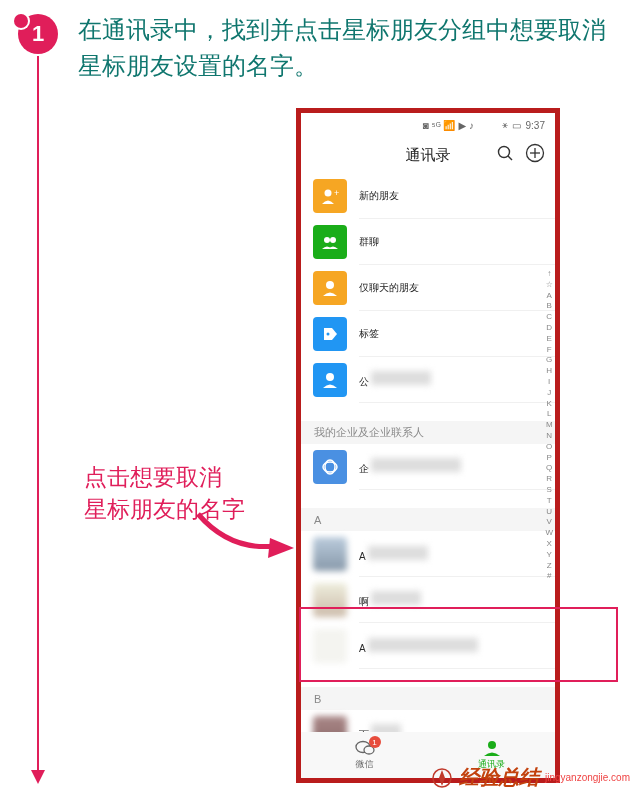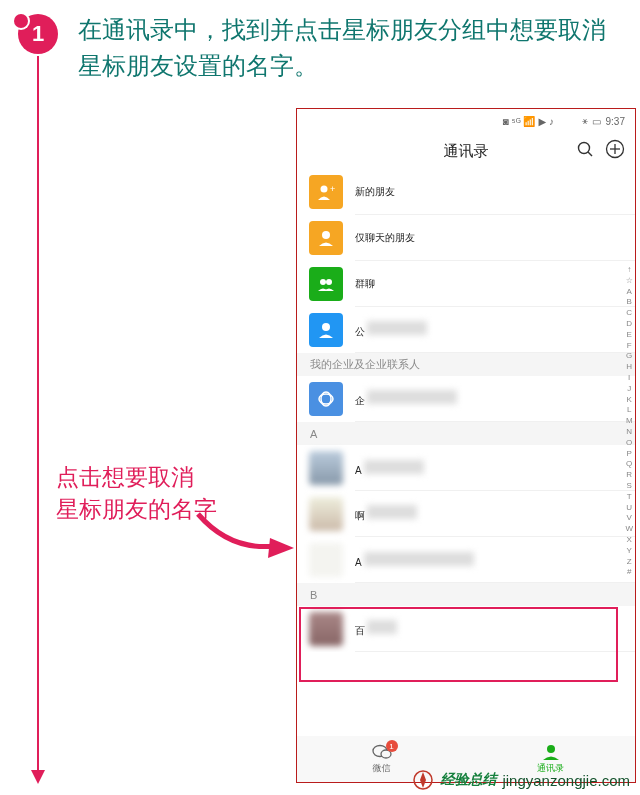--- a/index.html
+++ b/index.html
@@ -3,46 +3,46 @@
 <meta charset="utf-8">
 <style>
   * { margin: 0; padding: 0; box-sizing: border-box; }
   body { font-family: "PingFang SC", "Microsoft YaHei", sans-serif; background: #fff; width: 640px; height: 795px; position: relative; overflow: hidden; }
   .step-badge { position: absolute; left: 18px; top: 14px; width: 40px; height: 40px; background: #e01e5a; border-radius: 50%; display: flex; align-items: center; justify-content: center; color: #fff; font-size: 22px; font-weight: bold; }
   .step-badge::before { content: ""; position: absolute; left: -6px; top: -2px; width: 18px; height: 18px; border-radius: 50%; background: #fff; }
   .step-badge::after { content: ""; position: absolute; left: -4px; top: 0; width: 14px; height: 14px; border-radius: 50%; background: #e01e5a; }
   .instruction { position: absolute; left: 78px; top: 12px; width: 540px; font-size: 24px; color: #0f766e; line-height: 1.5; }
   .vline { position: absolute; left: 37px; top: 56px; width: 2px; height: 718px; background: #e01e5a; }
   .arrowdown { position: absolute; left: 31px; top: 770px; width: 0; height: 0; border-left: 7px solid transparent; border-right: 7px solid transparent; border-top: 14px solid #e01e5a; }
-  .annotation { position: absolute; left: 56px; top: 461px; color: #e01e5a; font-size: 23px; line-height: 1.4; width: 200px; }
+  .annotation { position: absolute; left: 84px; top: 461px; color: #e01e5a; font-size: 23px; line-height: 1.4; width: 200px; }
   .arrow-svg { position: absolute; left: 190px; top: 506px; }
 
-  .phone { position: absolute; left: 296px; top: 108px; width: 340px; height: 675px; border: 1px solid #b91c1c; background: #fff; }
+  .phone { position: absolute; left: 296px; top: 108px; width: 264px; height: 675px; border: 5px solid #b91c1c; background: #fff; }
   .statusbar { height: 24px; display: flex; justify-content: flex-end; align-items: center; padding: 0 10px; font-size: 10px; color: #666; gap: 4px; }
   .titlebar { height: 36px; display: flex; align-items: center; justify-content: center; position: relative; }
   .titlebar-text { font-size: 15px; color: #222; font-weight: 500; }
   .titlebar-icons { position: absolute; right: 10px; top: 6px; display: flex; gap: 10px; align-items: center; }
   .icon-btn { width: 20px; height: 20px; display: inline-flex; align-items: center; justify-content: center; }
   .list { overflow: hidden; }
   .item { display: flex; align-items: center; height: 46px; padding-left: 12px; position: relative; }
   .item::after { content:""; position:absolute; left:58px; right:0; bottom:0; height:1px; background:#f0f0f0; }
   .thumb { width: 34px; height: 34px; border-radius: 4px; margin-right: 12px; display:flex; align-items:center; justify-content:center; color:#fff; flex-shrink:0; }
   .item-text { font-size: 10px; color: #222; }
   .blur { display:inline-block; width:60px; height:14px; background:#ddd; filter:blur(3px); margin-left:2px;}
-  .section { height: 23px; background: #f5f5f5; display:flex; align-items:center; padding-left:13px; font-size:11px; color:#888; }
+  .section { height: 23px; background: #f5f5f5; display:flex; align-items:center; padding-left:13px; font-size:11px; color:#888;margin-top:18px; }
   .avatar-img { width: 34px; height: 34px; border-radius: 4px; margin-right: 12px; filter: blur(3px); background:#ccc; flex-shrink:0;}
   .index { position:absolute; right:2px; top:156px; font-size:8px; color:#888; line-height:1.35; display:flex; flex-direction:column; align-items:center; }
   .highlight { position:absolute; left:299px; top:607px; width:319px; height:75px; border:2px solid #e01e5a; pointer-events:none; }
   .tabbar { position:absolute; bottom:0; left:0; right:0; height:46px; background:#f8f8f8; display:flex; }
   .tab { flex:1; display:flex; flex-direction:column; align-items:center; justify-content:center; gap:1px; font-size:9px; color:#666; position:relative;}
   .tab.active { color:#1aad19; }
   .tab-badge { position:absolute; top:4px; left:50%; margin-left:4px; width:12px; height:12px; border-radius:50%; background:#e74c3c; color:#fff; font-size:8px; display:flex; align-items:center; justify-content:center;}
   .footer { position:absolute; right:10px; bottom:4px; display:flex; align-items:center; gap:6px;}
-  .footer-brand { font-size:14px; color:#15803d; font-style:italic; font-weight:bold;}
-  .footer-url { font-size:15px; color:#14532d;}
+  .footer-brand { font-size:20px; color:#c2410c; font-style:italic; font-weight:bold;}
+  .footer-url { font-size:10px; color:#ef4444;}
   .sunset { background: linear-gradient(180deg,#678 0%,#e89 60%,#322 80%,#000 100%); }
 </style>
 </head>
 <body>
 
 <div class="step-badge">
     <span>1</span>
   </div>
 <div class="instruction">在通讯录中，找到并点击星标朋友分组中想要取消星标朋友设置的名字。</div>
 <div class="vline"></div>
@@ -90,38 +90,47 @@
       <div class="thumb" style="background:#f6a623">
           <svg width="20" height="20">
             <circle cx="8" cy="7" r="3.5" fill="#fff"></circle>
             <path d="M2 18 Q8 11 14 18 Z" fill="#fff"></path>
             <text x="14" y="10" font-size="9" fill="#fff">+</text>
           </svg>
         </div>
       <span class="item-text">新的朋友</span>
     </div>
     <div class="item">
-      <div class="thumb" style="background:#f6a623">
-          <svg width="20" height="20">
-            <circle cx="10" cy="7" r="4" fill="#fff"></circle>
-            <path d="M3 18 Q10 11 17 18 Z" fill="#fff"></path>
-          </svg>
-        </div>
-      <span class="item-text">仅聊天的朋友</span>
-    </div>
-    <div class="item">
       <div class="thumb" style="background:#1aad19">
           <svg width="20" height="20">
             <circle cx="7" cy="8" r="3" fill="#fff"></circle>
             <circle cx="13" cy="8" r="3" fill="#fff"></circle>
             <path d="M2 17 Q7 12 12 17 Z" fill="#fff"></path>
             <path d="M8 17 Q13 12 18 17 Z" fill="#fff"></path>
           </svg>
         </div>
       <span class="item-text">群聊</span>
+    </div>
+    <div class="item">
+      <div class="thumb" style="background:#f6a623">
+          <svg width="20" height="20">
+            <circle cx="10" cy="7" r="4" fill="#fff"></circle>
+            <path d="M3 18 Q10 11 17 18 Z" fill="#fff"></path>
+          </svg>
+        </div>
+      <span class="item-text">仅聊天的朋友</span>
+    </div>
+    <div class="item">
+      <div class="thumb" style="background:#2196f3">
+          <svg width="20" height="20">
+            <path d="M4 4 L12 4 L17 10 L12 16 L4 16 Z" fill="#fff"></path>
+            <circle cx="8" cy="10" r="1.5" fill="#2196f3"></circle>
+          </svg>
+        </div>
+      <span class="item-text">标签</span>
     </div>
     <div class="item">
       <div class="thumb" style="background:#2196f3">
           <svg width="20" height="20">
             <circle cx="10" cy="7" r="4" fill="#fff"></circle>
             <path d="M3 18 Q10 11 17 18 Z" fill="#fff"></path>
           </svg>
         </div>
       <span class="item-text"><span>公</span><span class="blur"></span></span>
     </div>

